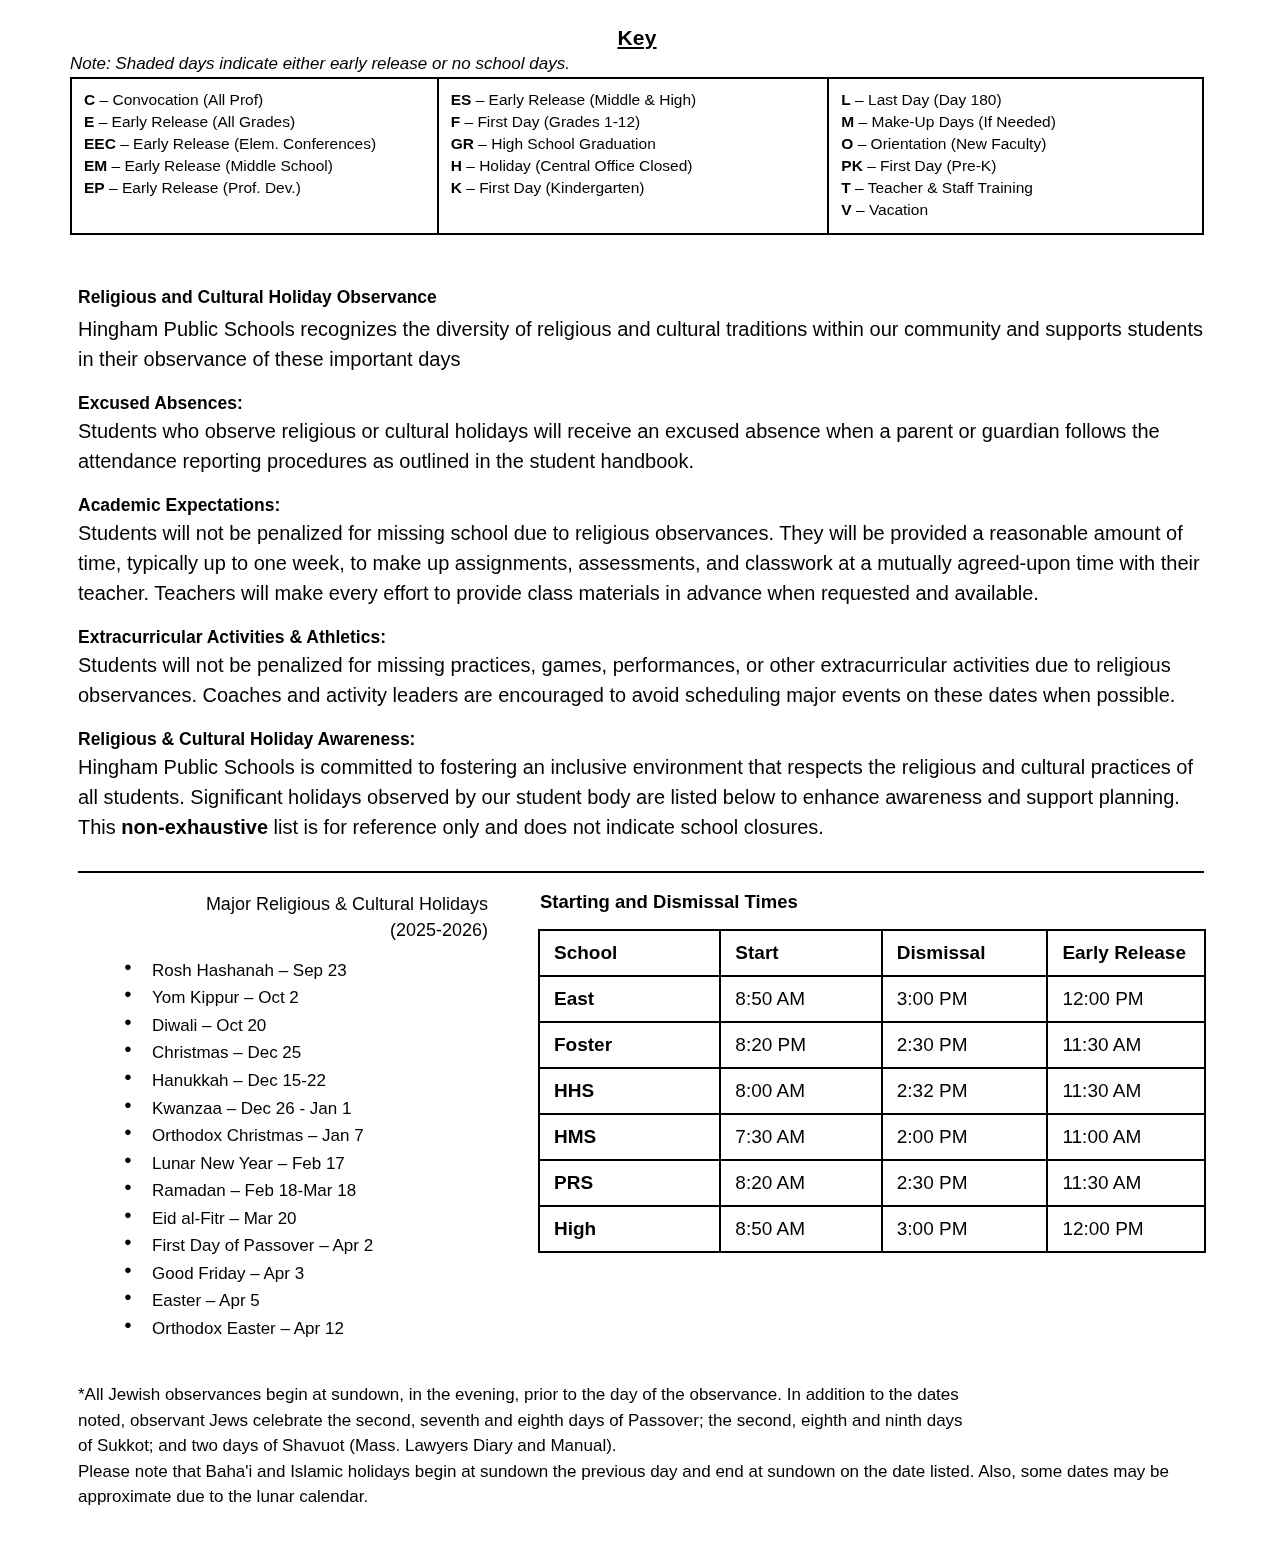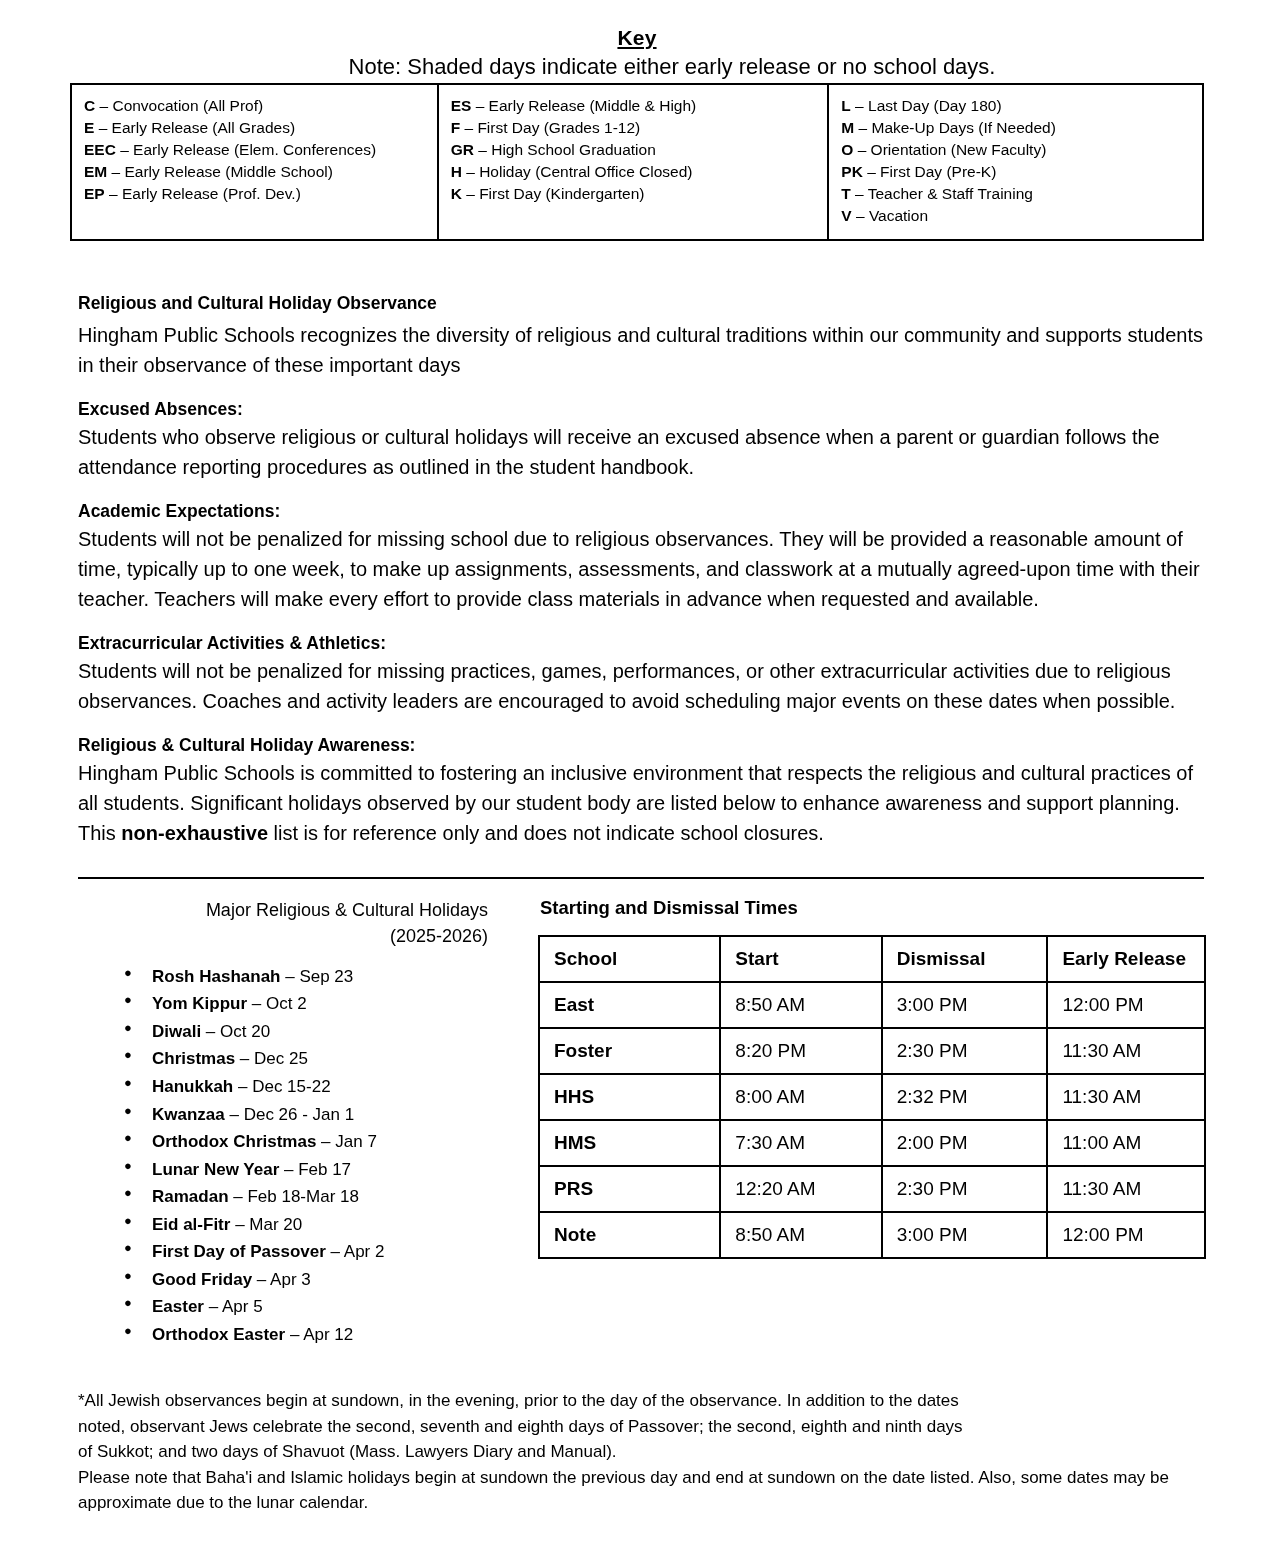--- a/index.html
+++ b/index.html
@@ -25,24 +25,24 @@
   
   .key-title {
     text-align: center;
     font-size: 21px;
     font-weight: bold;
     text-decoration: underline;
     margin: 26px 0 4px 0;
     letter-spacing: .2px;
   }
   .key-note {
-    font-size: 22px;
+    font-size: 17px;
+    font-style: italic;
     margin-left: 70px;
     margin-bottom: 3px;
-    text-align: center;
   }
   .key-box {
     margin: 0 70px 0 70px;
     border: 2px solid #000;
     display: flex;
     box-sizing: border-box;
   }
   .key-col {
     padding: 10px 12px 12px 12px;
     box-sizing: border-box;
@@ -106,21 +106,21 @@
     position: relative;
     padding-left: 28px;
   }
   ul.hol-list li:before {
     content: "\25CF";
     position: absolute;
     left: 0;
     top: -1px;
     font-size: 13px;
   }
-  ul.hol-list li b { font-weight: bold; text-align: right; }
+  ul.hol-list li b { font-weight: normal; text-align: right; }
 
   .times {
     margin-left: 10px;
   }
   .times-title {
     font-size: 18.5px;
     font-weight: bold;
     margin: 0 0 16px 2px;
   }
   table.times-table {
@@ -270,26 +270,26 @@
             <td>11:30 AM</td>
           </tr>
           <tr>
             <td class="school">HMS</td>
             <td>7:30 AM</td>
             <td>2:00 PM</td>
             <td>11:00 AM</td>
           </tr>
           <tr>
             <td class="school">PRS</td>
-            <td>12:20 AM</td>
+            <td>8:20 AM</td>
             <td>2:30 PM</td>
             <td>11:30 AM</td>
           </tr>
           <tr>
-            <td class="school">Note</td>
+            <td class="school">High</td>
             <td>8:50 AM</td>
             <td>3:00 PM</td>
             <td>12:00 PM</td>
           </tr>
         </tbody>
       </table>
     </div>
 
   </div>
 

